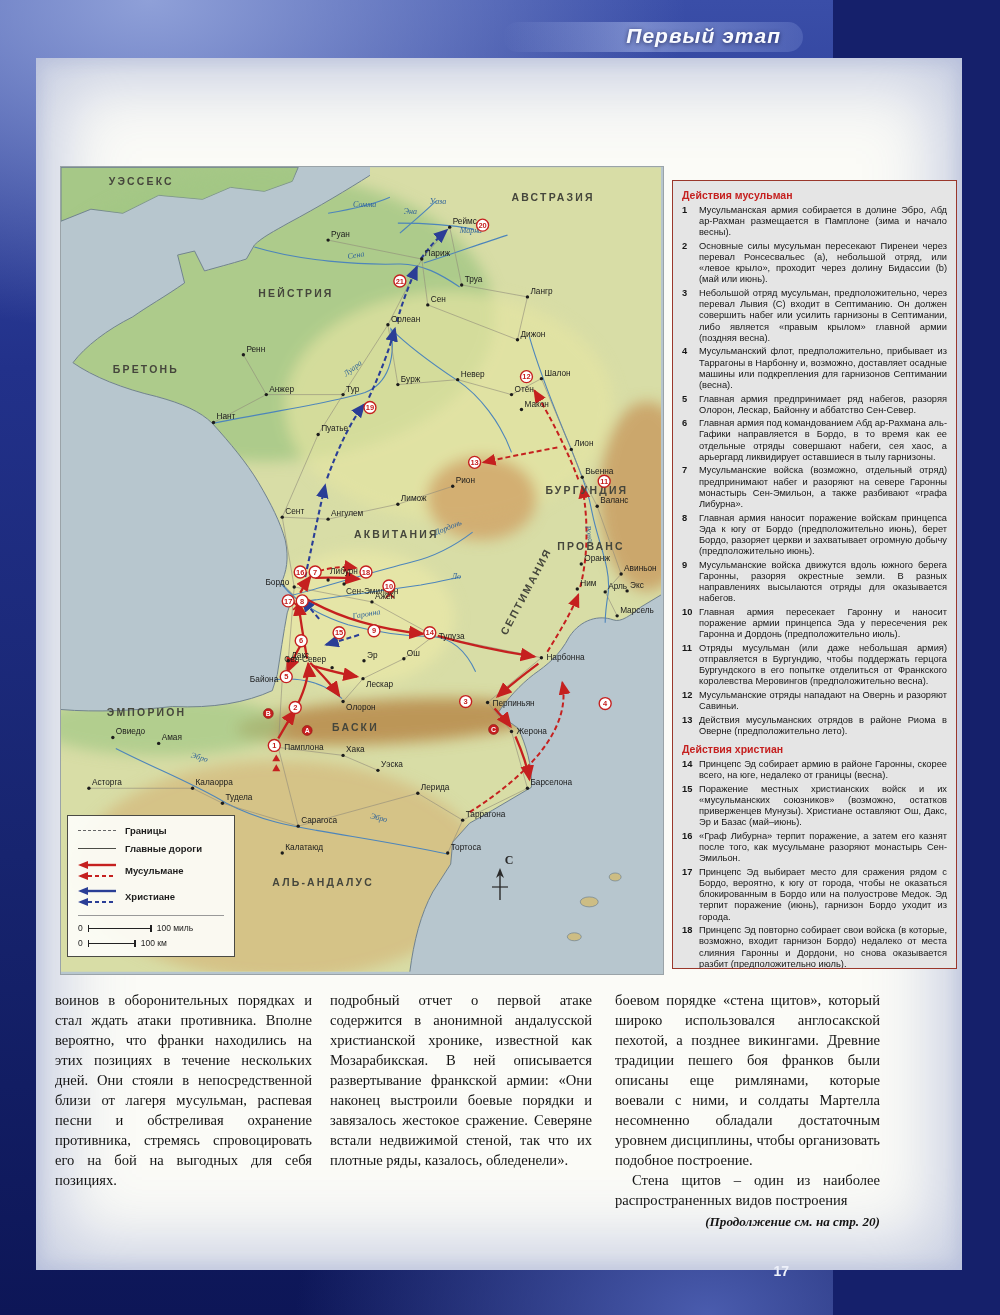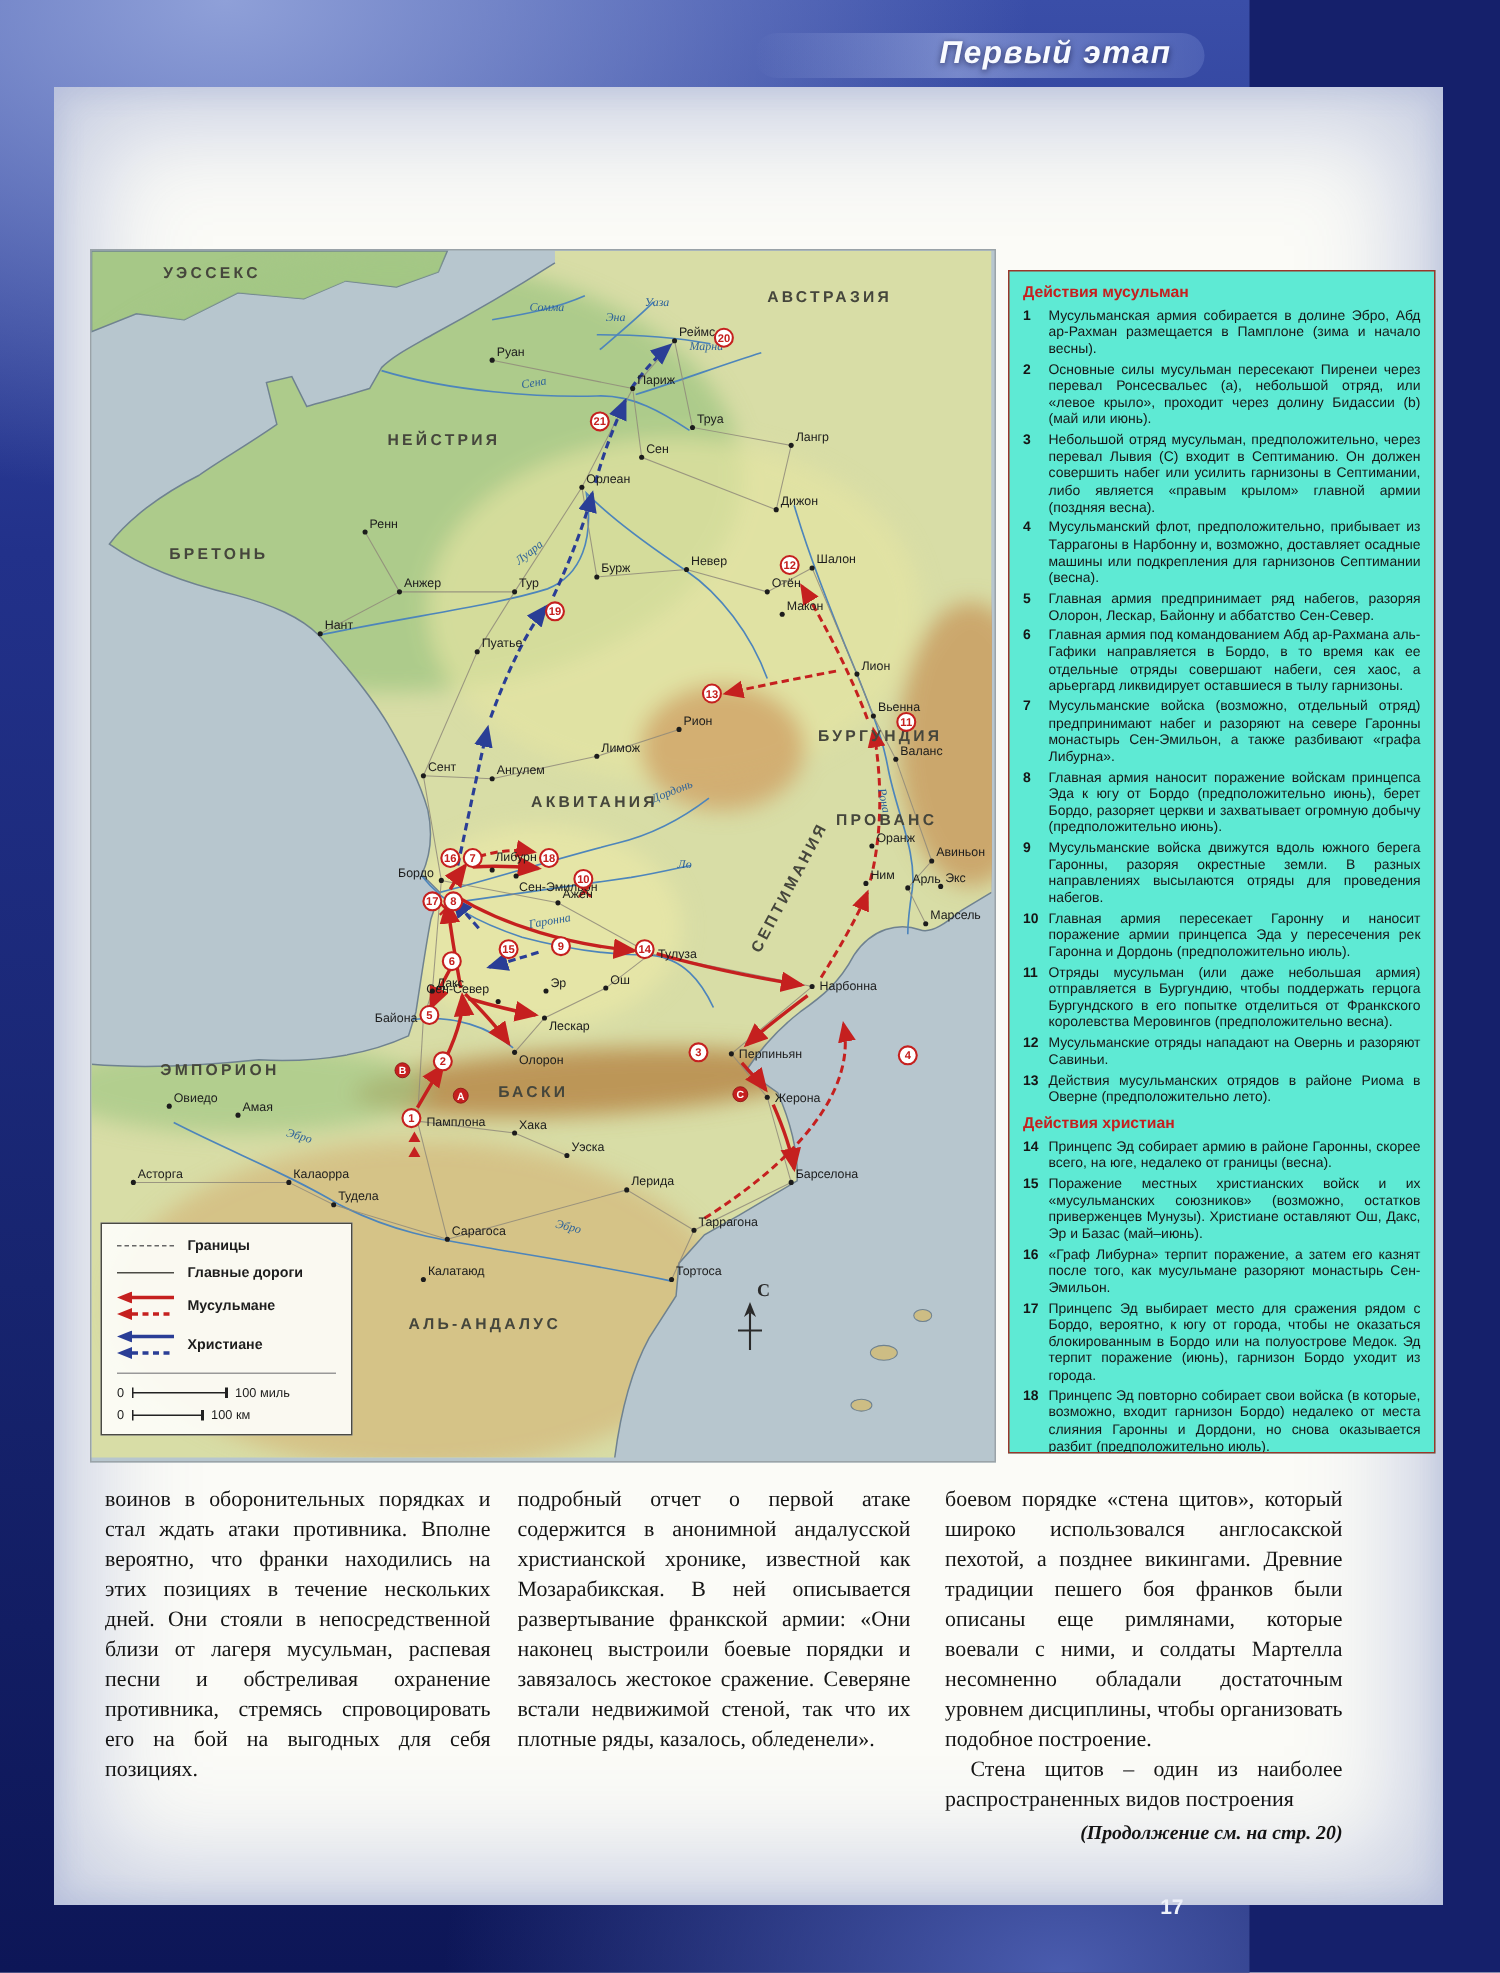--- a/index.html
+++ b/index.html
@@ -63,30 +63,30 @@
   .lscale { margin-top:9px; border-top:1px solid #999; padding-top:7px; }
   .scale-row { display:flex; align-items:center; gap:5px; font-size:8.5px; color:#1d1d1d; margin-bottom:5px; }
   .sbar { width:64px; height:0; border-top:1.4px solid #222; position:relative; }
   .sbar::before,.sbar::after { content:""; position:absolute; top:-4px; width:1.4px; height:7px; background:#222; }
   .sbar::before{ left:0; } .sbar::after{ right:0; }
   .compass { position:absolute; left:428px; top:686px; width:40px; text-align:center; color:#2a2a2a; }
   .compass .cletter { font:bold 12px "Liberation Serif",serif; }
 
   
   .sidebar { position:absolute; left:636px; top:122px; width:285px; height:789px;
-    background:#5eead4; border:1.5px solid #9a372b; box-sizing:border-box;
+    background:#e5e5e5; border:1.5px solid #9a372b; box-sizing:border-box;
     padding:8px 9px; overflow:hidden; }
   .sb-header { color:#c5201f; font:bold 10.5px "Liberation Sans",sans-serif; margin:0 0 4px 0; }
   .sb-header.second { margin-top:6px; }
   .action { display:flex; gap:4px; margin-bottom:2.5px; font:9.3px/1.2 "Liberation Sans",sans-serif; color:#161616; }
   .anum { font-weight:bold; flex:0 0 13px; }
   .atext { flex:1; text-align:justify; }
 
   
-  .col { position:absolute; top:932px; font:14.6px/20px "Liberation Serif", serif; color:#141414; text-align:justify;margin-left:15px; }
+  .col { position:absolute; top:932px; font:14.6px/20px "Liberation Serif", serif; color:#141414; text-align:justify; }
   #col1 { left:19px;  width:257px; }
   #col2 { left:294px; width:262px; }
   #col3 { left:579px; width:265px; }
   .col p { margin:0; }
   .col p.indent { text-indent:17px; }
   .continued { font:bold italic 13.2px "Liberation Serif",serif; text-align:right; margin-top:4px; }
 
   .page-number { position:absolute; right:44px; bottom:36px; color:#eef1fa; font:bold 14px "Liberation Sans",sans-serif; }
 </style>
 </head>
@@ -551,21 +551,21 @@
           <div class="action">
             <span class="anum">7</span>
             <span class="atext">Мусульманские войска (возможно, отдельный отряд) предпринимают набег и разоряют на севере Гаронны монастырь Сен-Эмильон, а также разбивают «графа Либурна».</span>
           </div>
           <div class="action">
             <span class="anum">8</span>
             <span class="atext">Главная армия наносит поражение войскам принцепса Эда к югу от Бордо (предположительно июнь), берет Бордо, разоряет церкви и захватывает огромную добычу (предположительно июнь).</span>
           </div>
           <div class="action">
             <span class="anum">9</span>
-            <span class="atext">Мусульманские войска движутся вдоль южного берега Гаронны, разоряя окрестные земли. В разных направлениях высылаются отряды для проведения набегов.</span>
+            <span class="atext">Мусульманские войска движутся вдоль южного берега Гаронны, разоряя окрестные земли. В разных направлениях высылаются отряды для оказывается набегов.</span>
           </div>
           <div class="action">
             <span class="anum">10</span>
             <span class="atext">Главная армия пересекает Гаронну и наносит поражение армии принцепса Эда у пересечения рек Гаронна и Дордонь (предположительно июль).</span>
           </div>
           <div class="action">
             <span class="anum">11</span>
             <span class="atext">Отряды мусульман (или даже небольшая армия) отправляется в Бургундию, чтобы поддержать герцога Бургундского в его попытке отделиться от Франкского королевства Меровингов (предположительно весна).</span>
           </div>
           <div class="action">

